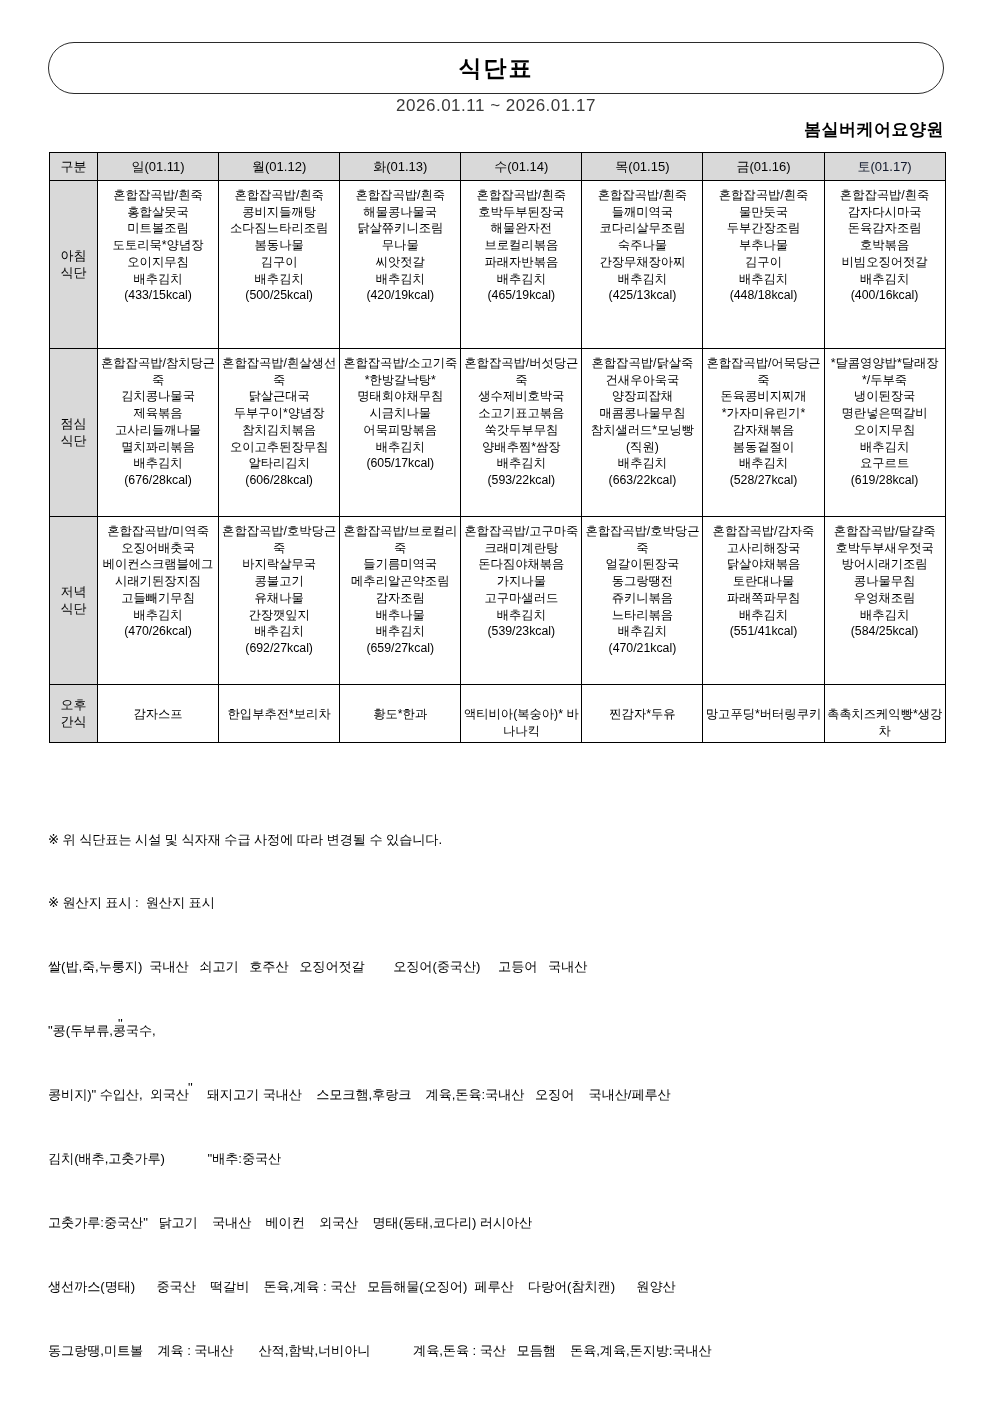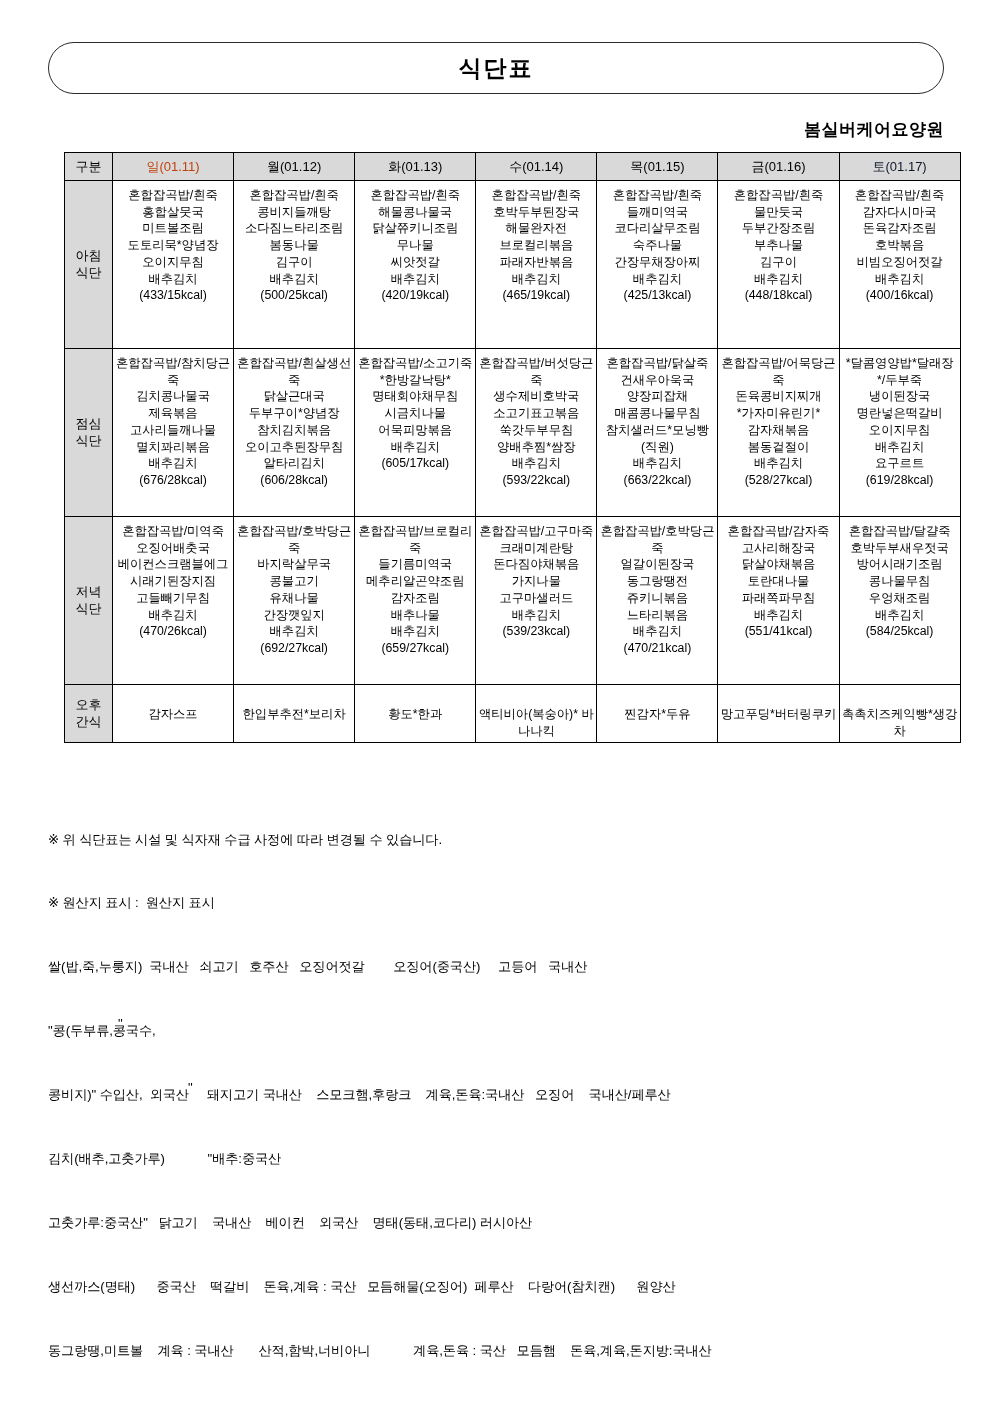--- a/index.html
+++ b/index.html
@@ -63,21 +63,21 @@
     top: 118px;
     font-size: 17px;
     font-weight: bold;
     color: #000;
     letter-spacing: 0.5px;
   }
 
   
   .menu-table {
     position: absolute;
-    left: 64px;
+    left: 49px;
     top: 152px;
     width: 896px;
     border-collapse: collapse;
     table-layout: fixed;
   }
   .menu-table td, .menu-table th {
     border: 1px solid #000000;
     vertical-align: middle;
     text-align: center;
     font-size: 12.3px;
@@ -88,21 +88,21 @@
   .menu-table th {
     background: #d9d9d9;
     height: 28px;
     font-size: 13px;
     padding: 4px 2px;
   }
   col.c-label { width: 48px; }
   col.c-day   { width: 121.1px; }
 
   th.hdr-label { font-size: 13px; }
-  th.hdr-sun { color: #c2410c; }
+  th.hdr-sun { color: #000000; }
   th.hdr-sat { color: #0f172a; }
 
   td.row-label {
     background: #d9d9d9;
     font-size: 13px;
     line-height: 1.3;
     white-space: pre-line;
   }
   td.meal-cell {
     white-space: pre-line;
@@ -148,20 +148,21 @@
 </style>
 </head>
 <body>
 
 <div class="page">
 
   <div class="title-box">
     <span class="title-text">식단표</span>
   </div>
 
+  <div class="date-range">2026.01.11 ~ 2026.01.17</div>
 
   <div class="facility">봄실버케어요양원</div>
 
   <table class="menu-table">
     <colgroup>
       <col class="c-label">
       <col class="c-day">
         <col class="c-day">
         <col class="c-day">
         <col class="c-day">

